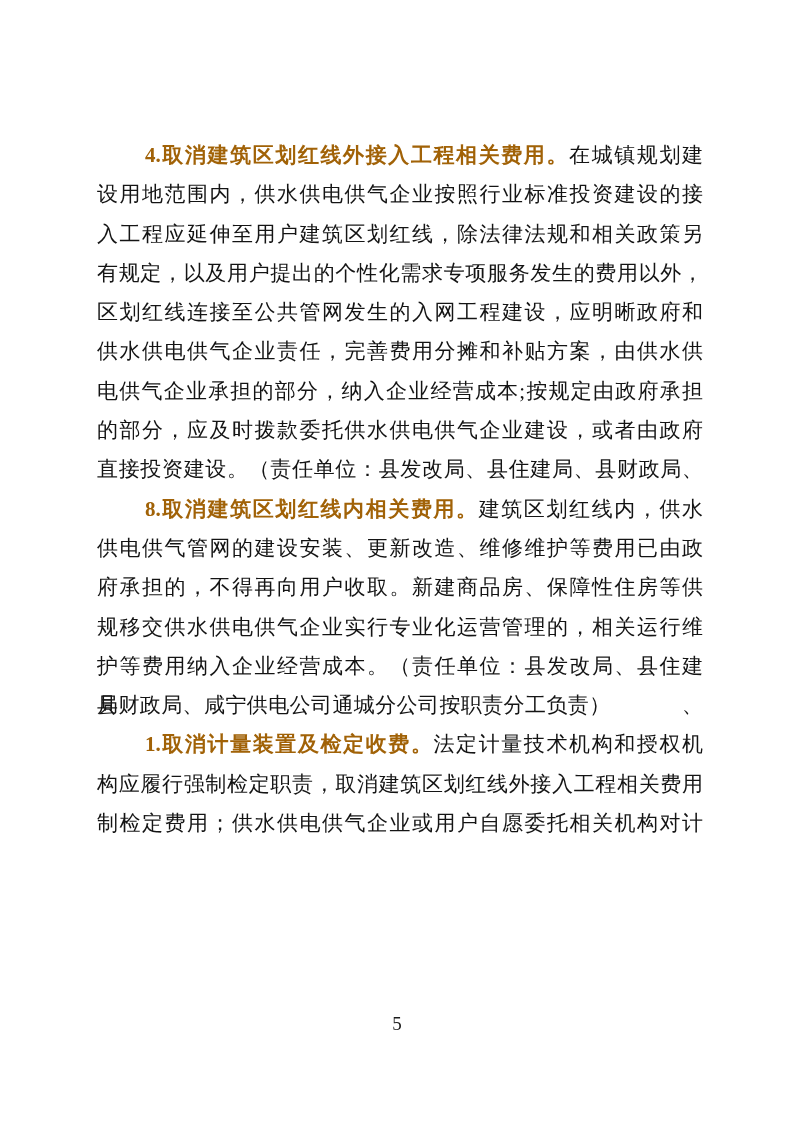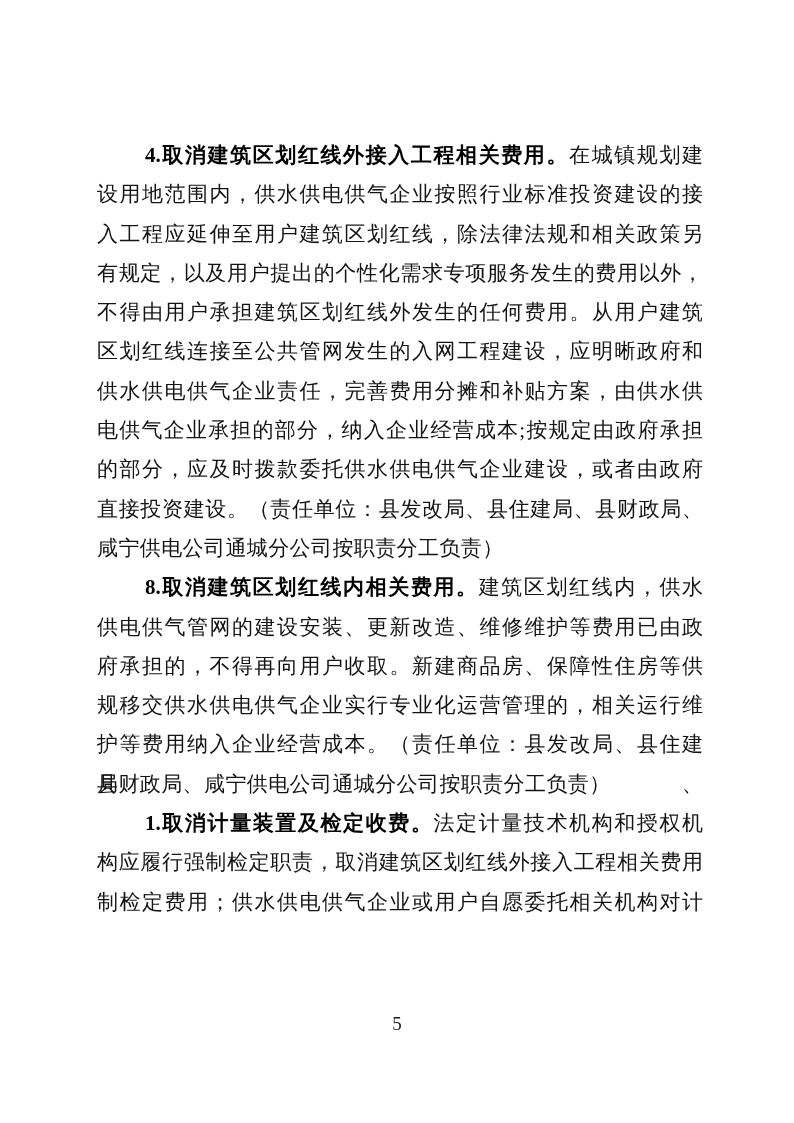--- a/index.html
+++ b/index.html
@@ -35,21 +35,21 @@
   }
   .end {
     text-align-last: left;
     letter-spacing: 0.4px;
   }
   .indent {
     text-indent: 48px;
   }
   .lead {
     font-weight: 700;
-    color: #000000;
+    color: #a16207;
   }
   .pagenum {
     position: absolute;
     left: 0;
     top: 1012px;
     width: 794px;
     text-align: center;
     font-size: 19px;
     line-height: 24px;
     color: #1a1a1a;
@@ -60,27 +60,25 @@
 <body>
 
 <div class="page">
 
   <div class="text-block">
 
     <div class="line fill indent"><span class="lead">4.取消建筑区划红线外接入工程相关费用。</span><span>在城镇规划建</span></div>
     <div class="line fill"><span>设用地范围内，供水供电供气企业按照行业标准投资建设的接</span></div>
     <div class="line fill"><span>入工程应延伸至用户建筑区划红线，除法律法规和相关政策另</span></div>
     <div class="line fill"><span>有规定，以及用户提出的个性化需求专项服务发生的费用以外，</span></div>
-    <div class="line fill"><span>不得由用户承担建筑区划红线外发生的任何费用。从用户建筑</span></div>
     <div class="line fill"><span>区划红线连接至公共管网发生的入网工程建设，应明晰政府和</span></div>
     <div class="line fill"><span>供水供电供气企业责任，完善费用分摊和补贴方案，由供水供</span></div>
     <div class="line fill"><span>电供气企业承担的部分，纳入企业经营成本;按规定由政府承担</span></div>
     <div class="line fill"><span>的部分，应及时拨款委托供水供电供气企业建设，或者由政府</span></div>
     <div class="line fill"><span>直接投资建设。（责任单位：县发改局、县住建局、县财政局、</span></div>
-    <div class="line end"><span>咸宁供电公司通城分公司按职责分工负责）</span></div>
 
     <div class="line fill indent"><span class="lead">8.取消建筑区划红线内相关费用。</span><span>建筑区划红线内，供水</span></div>
     <div class="line fill"><span>供电供气管网的建设安装、更新改造、维修维护等费用已由政</span></div>
     <div class="line fill"><span>府承担的，不得再向用户收取。新建商品房、保障性住房等供</span></div>
     <div class="line fill"><span>规移交供水供电供气企业实行专业化运营管理的，相关运行维</span></div>
     <div class="line fill"><span>护等费用纳入企业经营成本。（责任单位：县发改局、县住建局、</span></div>
     <div class="line end"><span>县财政局、咸宁供电公司通城分公司按职责分工负责）</span></div>
 
     <div class="line fill indent"><span class="lead">1.取消计量装置及检定收费。</span><span>法定计量技术机构和授权机</span></div>
     <div class="line fill"><span>构应履行强制检定职责，取消建筑区划红线外接入工程相关费用</span></div>

